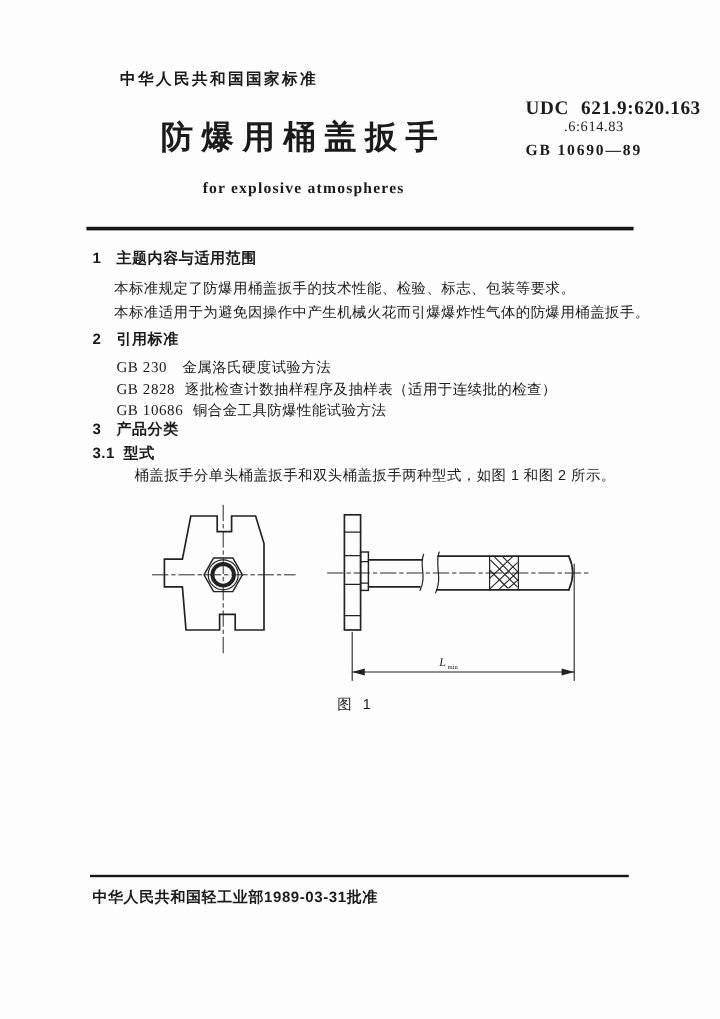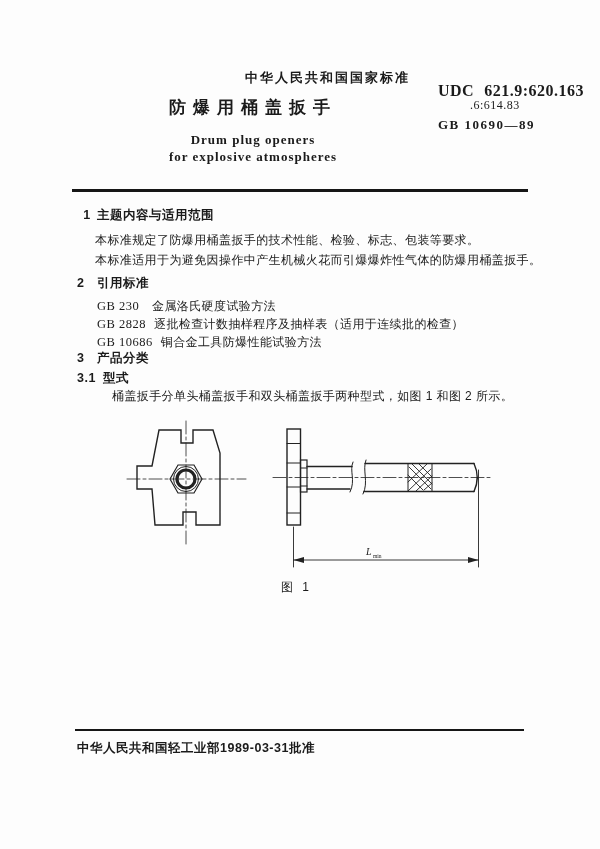--- a/index.html
+++ b/index.html
@@ -3,45 +3,45 @@
 <meta charset="utf-8">
 <style>
   html,body{margin:0;padding:0;background:#e8e8e8;}
   .page{
     position:relative;width:600px;height:849px;margin:0 auto;
     background:#fdfdfd;color:#1b1b1b;overflow:hidden;
     font-family:"Liberation Sans",sans-serif;
   }
   .abs{position:absolute;white-space:nowrap;}
   
-  .std-label{top:69px;left:100px;width:310px;text-align:right;
+  .std-label{top:57px;left:100px;width:310px;text-align:left;
     font-size:13px;font-weight:bold;letter-spacing:2px;}
   .title-cn{top:96px;left:88px;width:330px;text-align:center;
-    font-size:17px;font-weight:bold;letter-spacing:7px;}
+    font-size:27px;font-weight:bold;letter-spacing:7px;}
   .title-en{left:88px;width:330px;text-align:center;
     font-family:"Liberation Serif",serif;font-weight:bold;font-size:13px;letter-spacing:1px;}
   .title-en1{top:132px;}
   .title-en2{top:149px;}
   .udc{top:82px;left:438px;font-family:"Liberation Serif",serif;
     font-weight:bold;font-size:16px;letter-spacing:0.5px;}
   .udc-line2{top:98px;left:470px;font-family:"Liberation Serif",serif;
     font-weight:normal;font-size:12px;letter-spacing:0.5px;}
   .std-no{top:117px;left:438px;font-family:"Liberation Serif",serif;
     font-weight:bold;font-size:13px;letter-spacing:1.5px;}
   .udc .gap{display:inline-block;width:10px;}
   
   .rule{position:absolute;background:#161616;}
   .rule-top{top:189px;left:72px;width:456px;height:3px;}
   .rule-bottom{top:729px;left:75px;width:449px;height:2px;}
   
   .sec-h{font-size:12.5px;font-weight:bold;letter-spacing:0.5px;}
   .sec-num{display:inline-block;min-width:20px;}
   .sec-num-sub{display:inline-block;min-width:26px;}
   .para{font-size:12px;letter-spacing:0.4px;}
-  .h-s1{top:207px;left:77px;text-align:center;}
+  .h-s1{top:207px;left:77px;}
   .p-s1a{top:232px;left:95px;}
   .p-s1b{top:252px;left:95px;}
   .h-s2{top:275px;left:77px;}
   .ref{font-size:12px;letter-spacing:0.4px;}
   .ref-code{display:inline-block;min-width:47px;margin-right:8px;
     font-family:"Liberation Serif",serif;font-size:12.5px;letter-spacing:0.5px;}
   .ref-0{top:298px;left:97px;}
   .ref-1{top:316px;left:97px;}
   .ref-2{top:334px;left:97px;}
   .h-s3{top:350px;left:77px;}
@@ -56,21 +56,20 @@
   .foot-right{top:740px;left:370px;width:153px;text-align:right;
     font-size:13px;font-weight:bold;letter-spacing:1px;}
 </style>
 </head>
 <body>
 
 <div class="page">
 
   <div class="abs std-label">中华人民共和国国家标准</div>
   <div class="abs title-cn">防爆用桶盖扳手</div>
-  <div class="abs title-en title-en1">Drum plug openers</div>
   <div class="abs title-en title-en2">for explosive atmospheres</div>
 
   <div class="abs udc"><span>UDC</span><span class="gap"></span><span>621.9:620.163</span></div>
   <div class="abs udc-line2">.6:614.83</div>
   <div class="abs std-no">GB 10690—89</div>
 
   <div class="rule rule-top"></div>
 
   <div class="abs sec-h h-s1"><span class="sec-num">1</span><span>主题内容与适用范围</span></div>
   <div class="abs para p-s1a">本标准规定了防爆用桶盖扳手的技术性能、检验、标志、包装等要求。</div>

